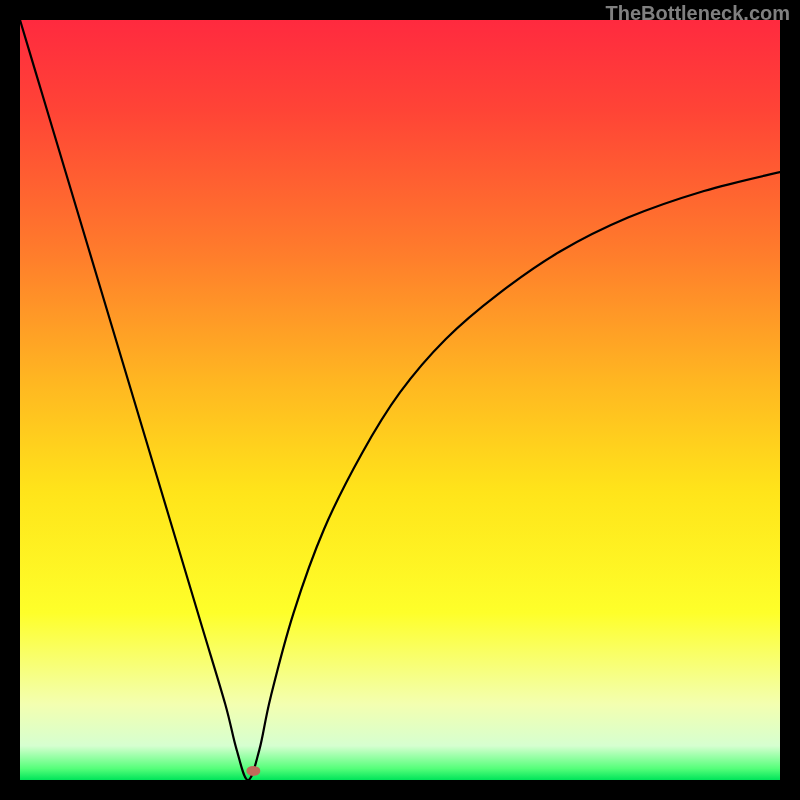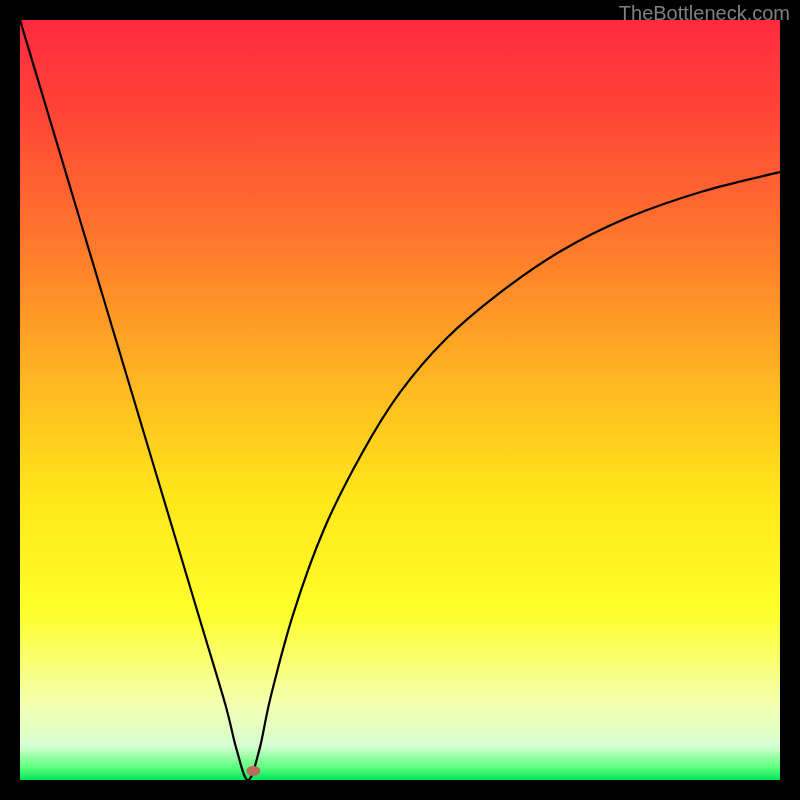--- a/index.html
+++ b/index.html
@@ -9,20 +9,21 @@
     height: 800px;
     background: #000000;
     overflow: hidden;
     font-family: Arial, Helvetica, sans-serif;
   }
   .outer {
     position: relative;
     width: 800px;
     height: 692px;
     background: #000000;
+    font-weight: bold;
   }
   .plot-area {
     position: absolute;
     left: 20px;
     top: 20px;
     width: 760px;
     height: 760px;
   }
   .plot-area svg {
     display: block;

